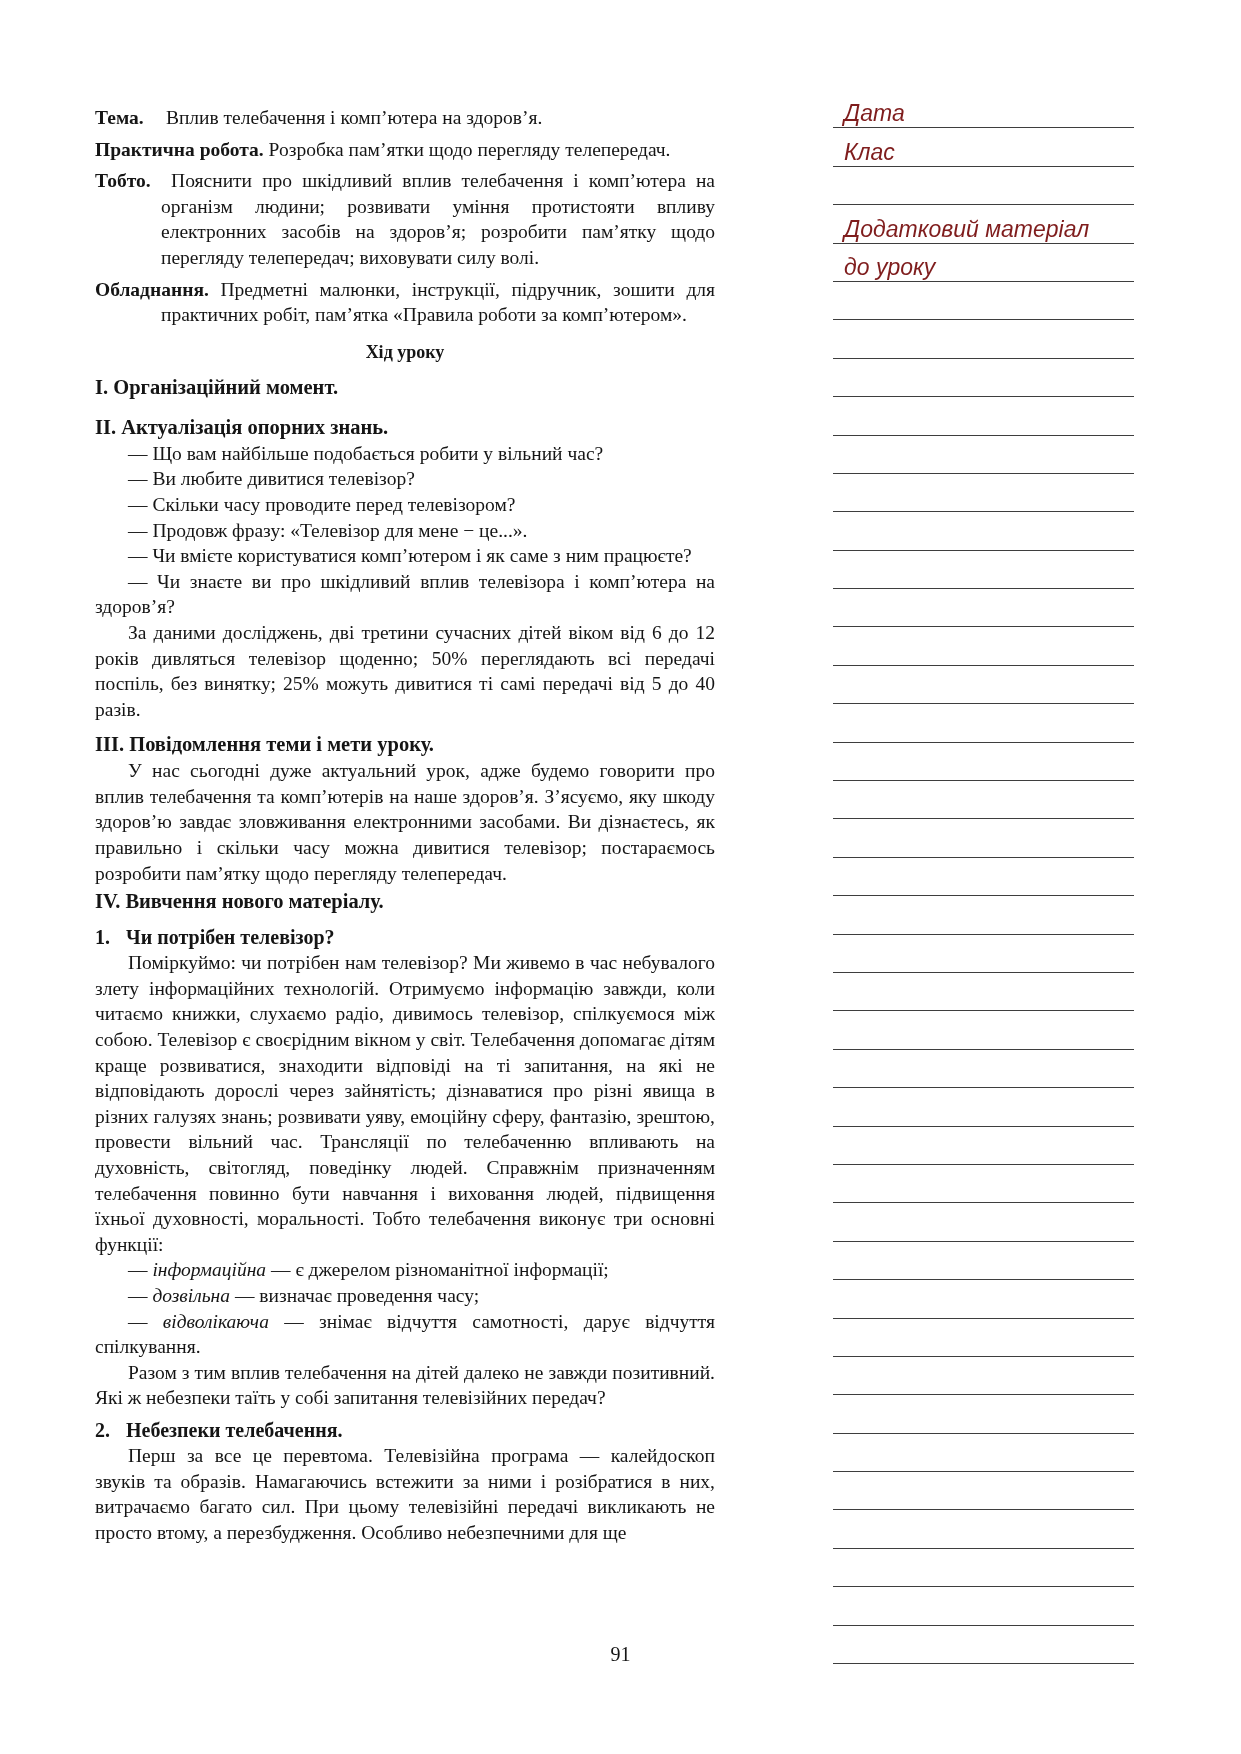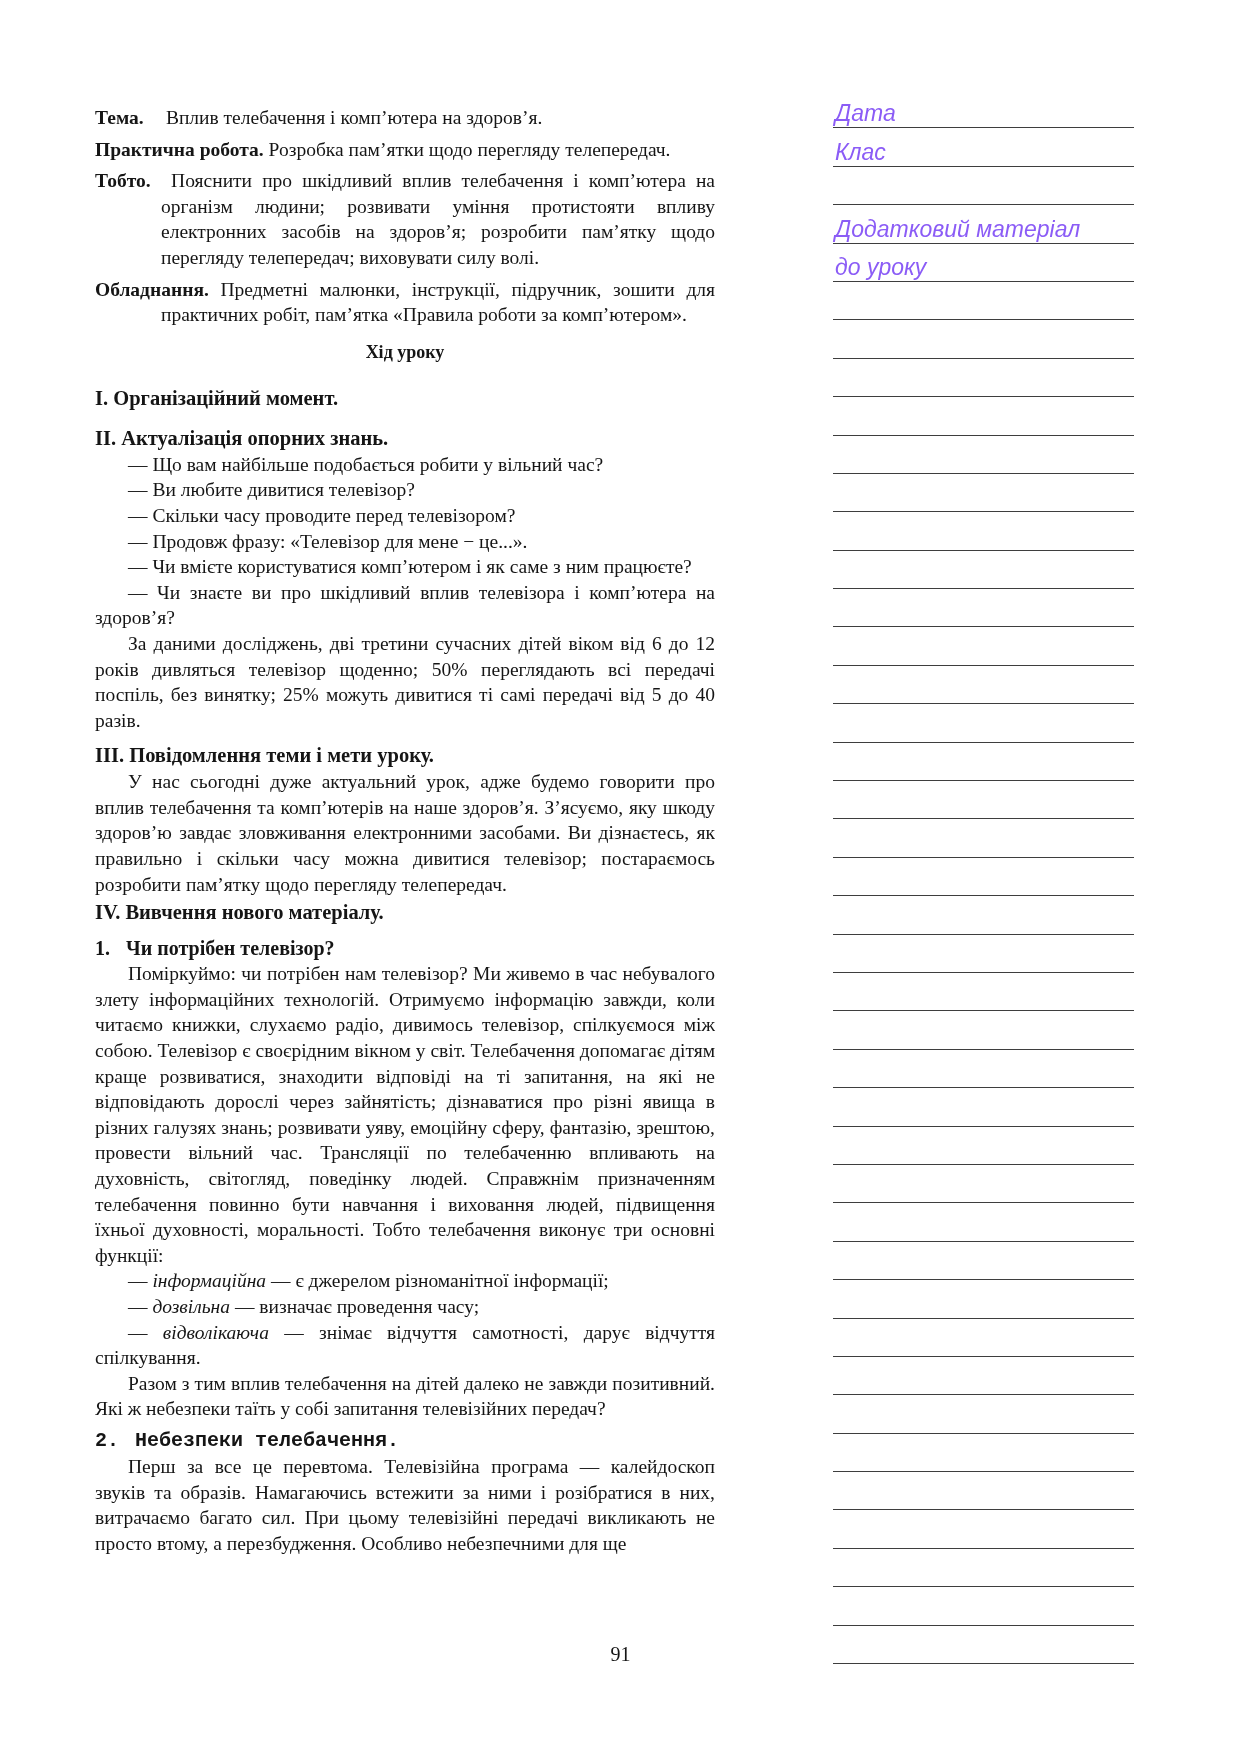--- a/index.html
+++ b/index.html
@@ -7,35 +7,35 @@
         font-family:"Liberation Serif",serif;color:#151515;overflow:hidden;}
   .main{position:absolute;left:95px;top:82px;width:620px;}
   .title{font-size:30px;line-height:34px;font-weight:bold;text-align:center;margin:0;letter-spacing:.5px;}
   .meta{margin-top:23px;}
   .meta p{margin:6px 0 0;padding-left:66px;text-indent:-66px;text-align:justify;
           font-size:19.5px;line-height:25.6px;}
   .meta p:first-child{margin-top:0;}
   .meta .lbl{font-weight:bold;display:inline-block;min-width:66px;text-indent:0;}
   .hid{font-size:18px;line-height:27px;font-weight:bold;text-align:center;margin:11px 0 0;}
   .sect{font-size:20.5px;line-height:27px;font-weight:bold;margin:13px 0 0;}
-  .sect.s1{margin-top:19px;}
+  .sect.s1{margin-top:8px;}
   .sect.s3{margin-top:9px;}
   .sect.s4{margin-top:2px;}
   .subhead{font-size:20px;line-height:26px;font-weight:bold;margin:9px 0 0;}
-  .subhead.h2n{margin-top:6px;font-family:Liberation Mono, monospace;}
+  .subhead.h2n{margin-top:6px;}
   .subhead .num{display:inline-block;margin-right:16px;}
   p.body{font-size:19.5px;line-height:25.6px;text-align:justify;margin:0;text-indent:33px;}
   p.q{font-size:19.5px;line-height:25.6px;text-align:justify;margin:0;text-indent:33px;}
   .it{font-style:italic;}
   .pageno{position:absolute;left:0;top:1643px;width:1241px;text-align:center;
           font-size:20px;color:#151515;}
   .sidebar{position:absolute;left:833px;top:90px;width:301px;}
   .srow{height:37.4px;border-bottom:1.4px solid #3e3e3e;position:relative;box-sizing:content-box;}
-  .slabel{position:absolute;left:2px;bottom:1px;font-family:"Liberation Sans",sans-serif;
-          font-style:italic;font-size:23px;line-height:26px;color:#8b5cf6;white-space:nowrap;}
+  .slabel{position:absolute;left:11px;bottom:1px;font-family:"Liberation Sans",sans-serif;
+          font-style:italic;font-size:23px;line-height:26px;color:#7f1d1d;white-space:nowrap;}
 </style>
 </head>
 <body>
 
 <div class="page">
 
   <div class="main">
 
     <div class="meta">
       <p><span class="lbl">Тема.</span> <span>Вплив телебачення і комп’ютера на здоров’я.</span></p>

